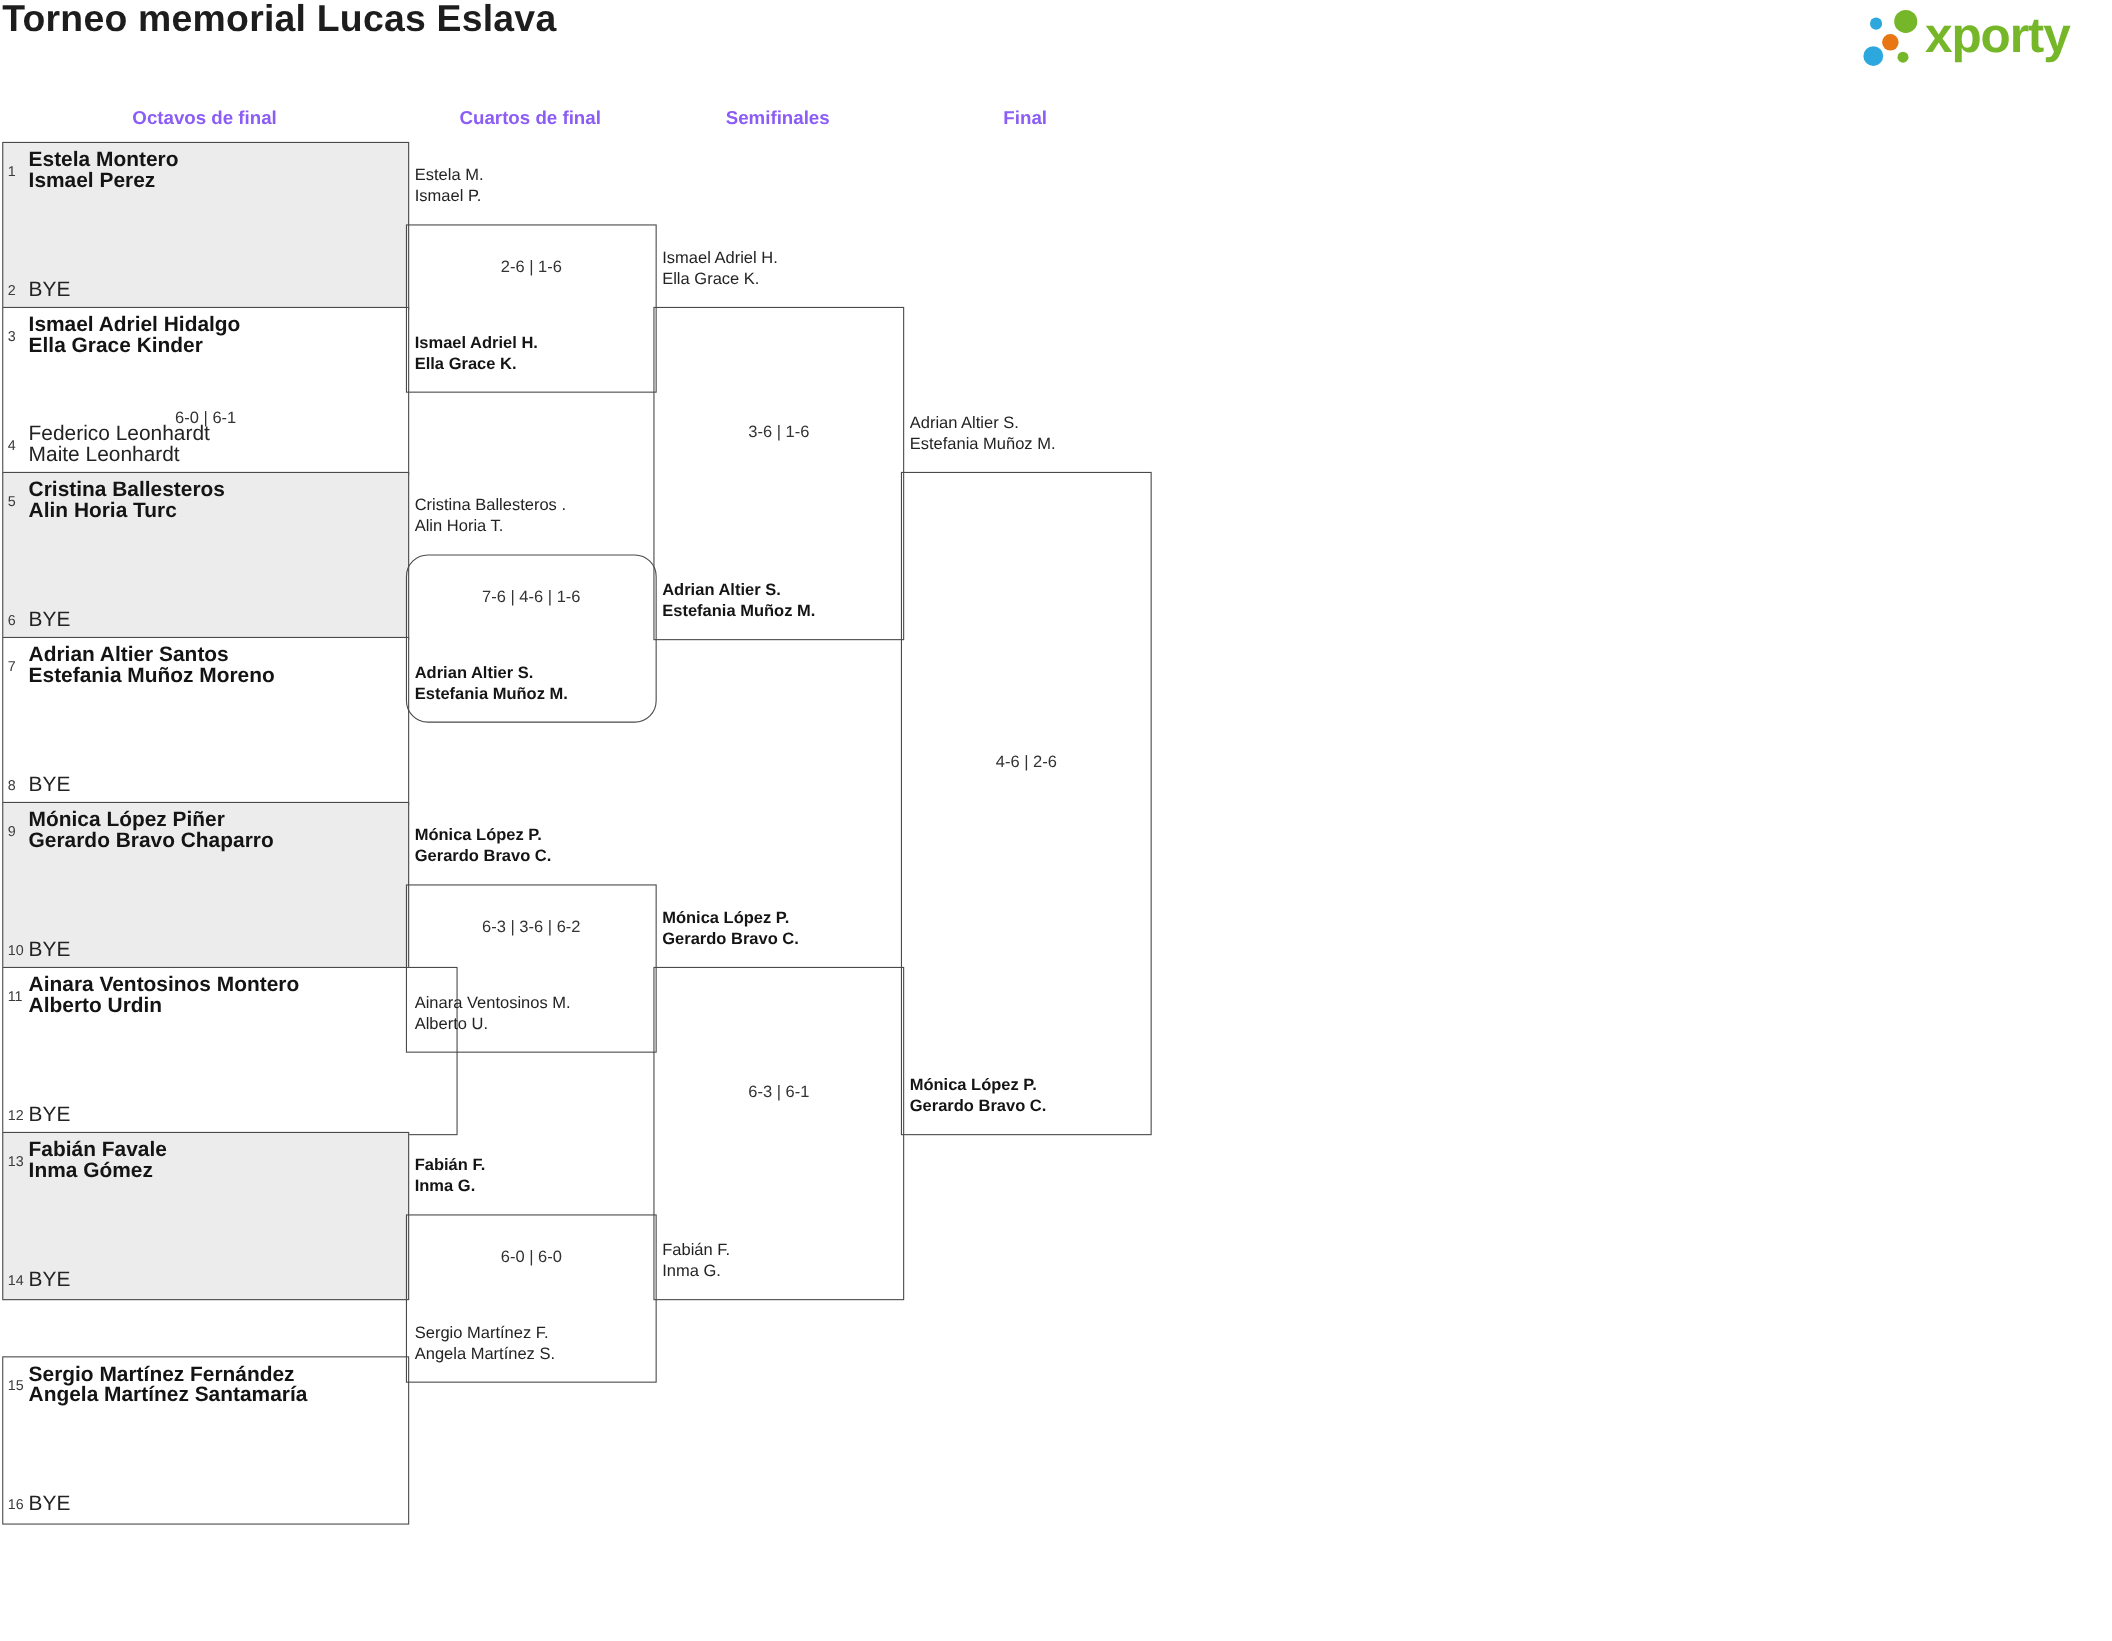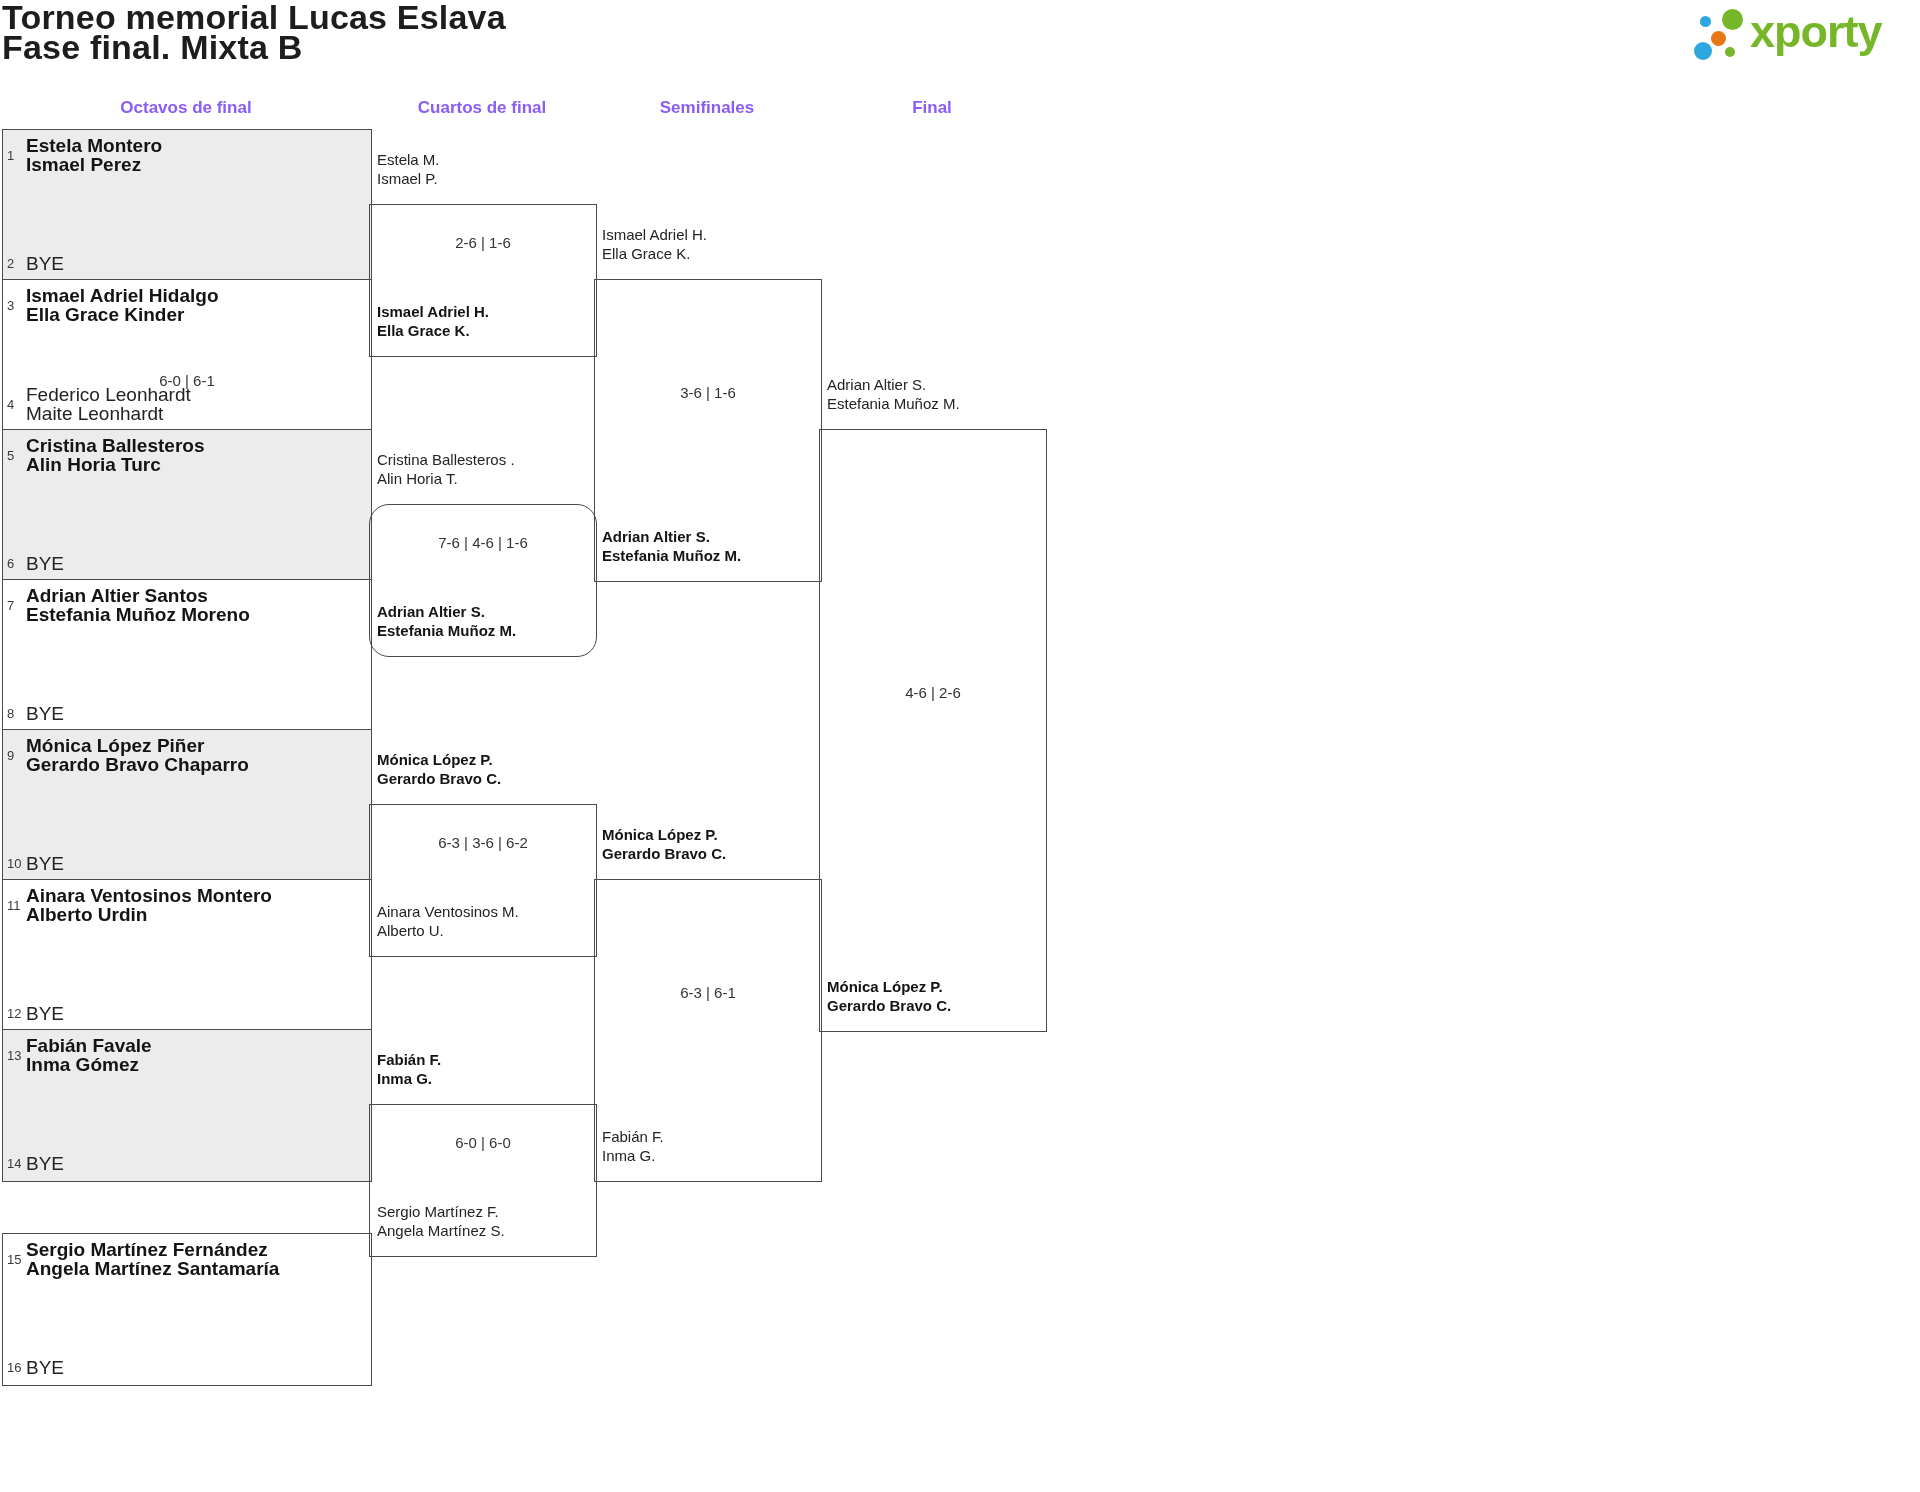--- a/index.html
+++ b/index.html
@@ -61,21 +61,20 @@
   .team-label.pos-top { bottom: calc(100% + 17px); }
   .team-label.pos-bottom { bottom: 16px; }
 </style>
 </head>
 <body>
 
 <div class="page">
 
   <div class="title-block">
     <div class="title-line">Torneo memorial Lucas Eslava</div>
-    <div class="title-line">Fase final. Mixta B</div>
   </div>
 
   <div class="logo">
     <span class="dot" style="left:10px; top:16px; width:11px; height:11px; background:#2ca8df;"></span>
     <span class="dot" style="left:32px; top:9px;  width:21px; height:21px; background:#76b72a;"></span>
     <span class="dot" style="left:21px; top:31px; width:15px; height:15px; background:#e87613;"></span>
     <span class="dot" style="left:4px;  top:42px; width:18px; height:18px; background:#2ca8df;"></span>
     <span class="dot" style="left:35px; top:47px; width:10px; height:10px; background:#76b72a;"></span>
     <span class="wordmark">xporty</span>
   </div>
@@ -156,21 +155,21 @@
             <div class="name-line">Gerardo Bravo Chaparro</div>
           </div>
         </div>
         <div class="team-row pos-bottom">
           <span class="seed">10</span>
           <div class="names">
             <div class="name-line">BYE</div>
           </div>
         </div>
       </div>
-      <div class="r16-box" style="top: 879px;">
+      <div class="r16-box" style="top: 879px; padding-left: 44px;">
         <div class="team-row pos-top">
           <span class="seed">11</span>
           <div class="names winner">
             <div class="name-line">Ainara Ventosinos Montero</div>
             <div class="name-line">Alberto Urdin</div>
           </div>
         </div>
         <div class="team-row pos-bottom">
           <span class="seed">12</span>
           <div class="names">

